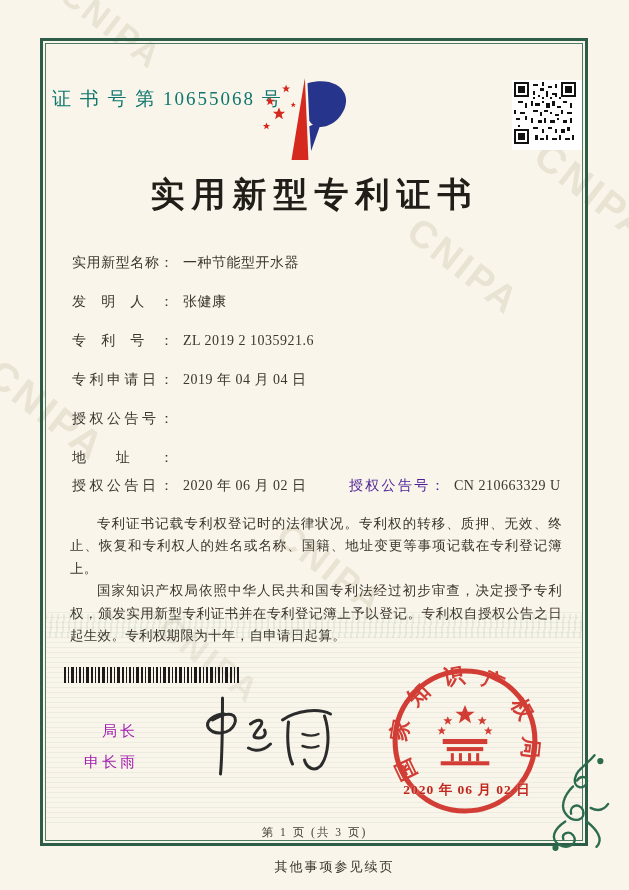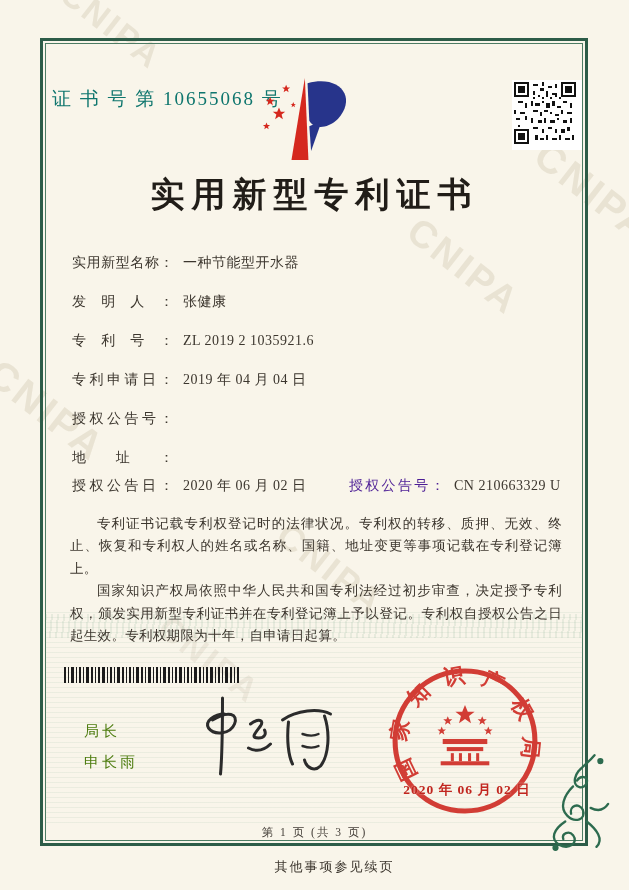--- a/index.html
+++ b/index.html
@@ -71,21 +71,21 @@
     text-align:justify;text-align-last:justify;letter-spacing:.5px;color:#4c1d95;
   }
   
   .bodytext{
     position:absolute;left:70px;top:513px;width:492px;
     font-size:13.5px;line-height:22.4px;text-align:justify;color:#3c362e;letter-spacing:.3px;
   }
   .bodytext p{margin:0;text-indent:2em;}
   
   .barcode{position:absolute;left:64px;top:667px;width:176px;height:16px;}
-  .signer{position:absolute;left:84px;top:722px;font-size:15px;letter-spacing:3px;color:#4d7c0f;}
+  .signer{position:absolute;left:84px;top:722px;font-size:15px;letter-spacing:3px;color:#a21caf;text-align:right;}
   .signer div{margin-bottom:12px;}
   .signature{position:absolute;left:182px;top:690px;width:165px;height:95px;}
   .seal{position:absolute;left:388px;top:664px;width:154px;height:154px;opacity:.92;}
   .seal-date{
     position:absolute;left:394px;top:781px;width:146px;text-align:center;
     font-size:13.5px;font-weight:bold;color:#c1261f;letter-spacing:1px;
     text-shadow:0 0 2px rgba(249,245,234,.8);
   }
   .flourish{position:absolute;left:536px;top:752px;width:78px;height:100px;}
   .page-num{

